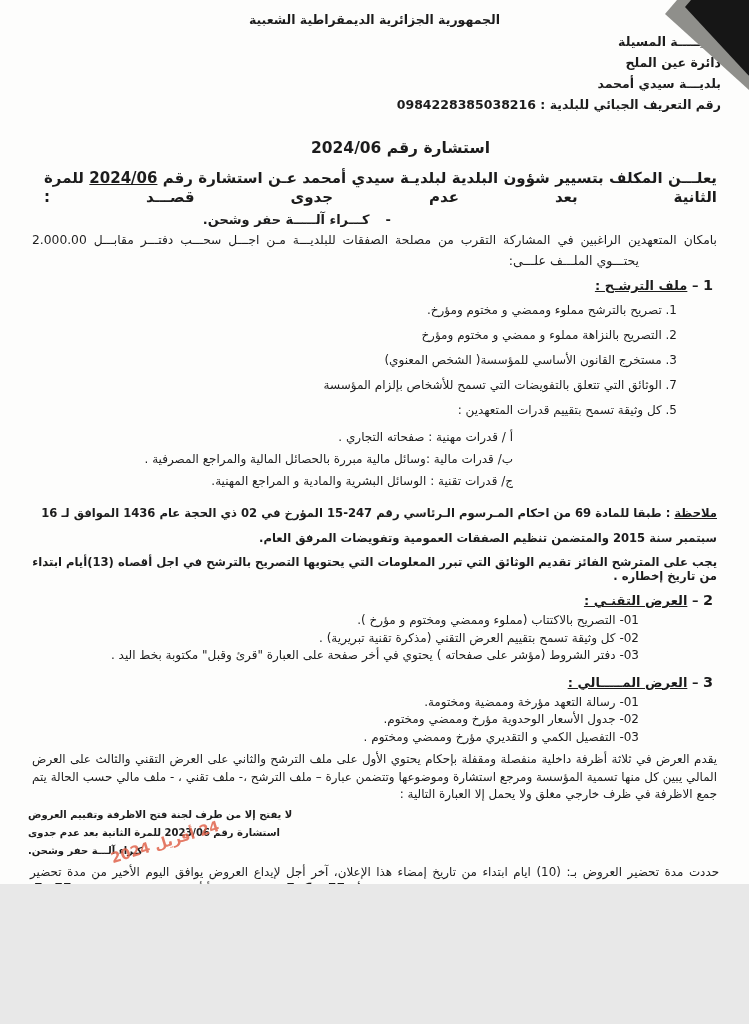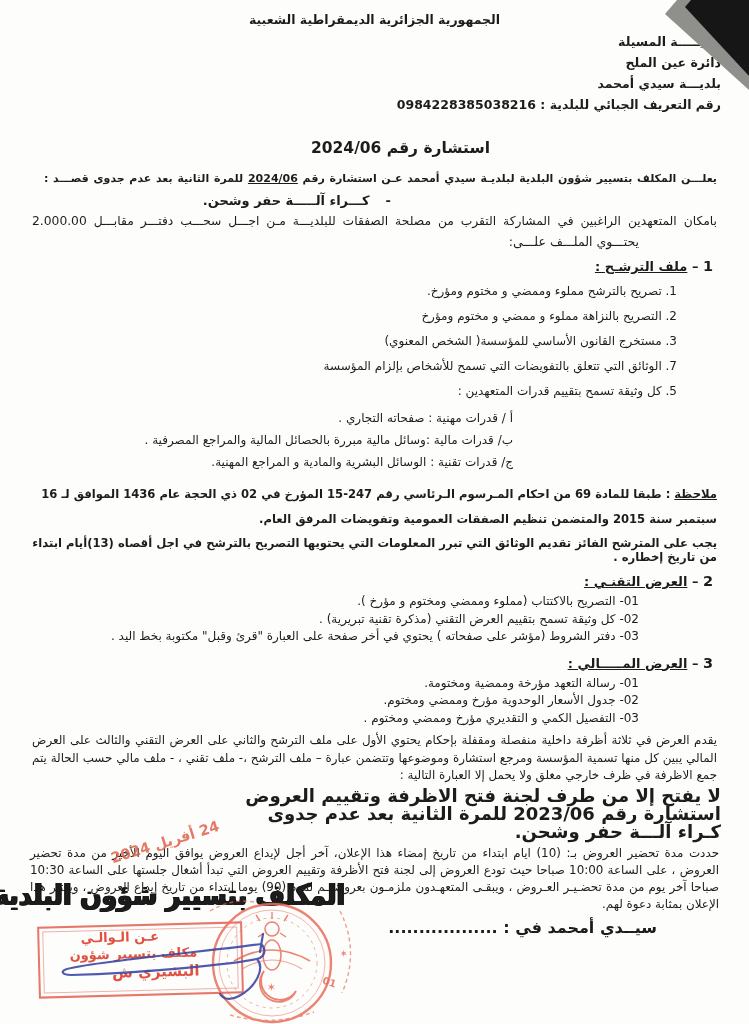--- a/index.html
+++ b/index.html
@@ -1,45 +1,45 @@
 <!DOCTYPE html>
 <html lang="ar"><head>
 <meta charset="utf-8">
 <style>
   html,body{margin:0;padding:0;background:#e8e8e8;}
   .page{
     position:relative;
-    width:749px;height:1024px;
+    width:749px;height:884px;
     background:#fdfdfc;
     font-family:"DejaVu Sans",sans-serif;
     color:#1c1c1c;
     direction:rtl;
     overflow:hidden;
     box-sizing:border-box;
     padding:12px 28px 0 28px;
   }
   .republic{text-align:center;font-weight:bold;font-size:12.5px;letter-spacing:.2px;}
   .letterhead{margin-top:4px;text-align:right;font-weight:bold;font-size:12.5px;line-height:21px;padding-left:10px;}
   .doc-title{text-align:center;font-weight:bold;font-size:15.5px;margin-top:24px;transform:translateX(26px);}
   .stretch{text-align:justify;text-align-last:justify;}
-  .announce{font-weight:bold;font-size:11px;margin:12px 4px 0 16px;line-height:19px;}
+  .announce{font-weight:bold;font-size:15px;margin:12px 4px 0 16px;line-height:19px;}
   .u{text-decoration:underline;}
   .object-line{font-weight:bold;font-size:13px;margin-top:5px;margin-right:330px;white-space:nowrap;}
   .object-line .obj{margin-right:16px;}
   .para{font-size:12.3px;margin:4px 4px 0 4px;line-height:19px;}
   .contains{font-size:12.5px;margin-top:3px;margin-right:82px;}
   .sec-head{font-weight:bold;font-size:13px;margin-top:9px;margin-right:8px;}
   .sec-head .num{font-size:14.5px;}
   .list1{margin-top:5px;margin-right:44px;font-size:12px;line-height:25px;}
   .subs{font-size:12px;line-height:22px;margin-right:208px;margin-top:3px;}
   .note{font-size:11.6px;font-weight:bold;margin:9px 4px 0 4px;line-height:25px;}
   .winner{font-size:11.6px;font-weight:bold;margin:4px 4px 0 4px;}
   .list2{margin-top:4px;margin-right:82px;font-size:12px;line-height:17.5px;}
   .envelope{font-size:11.9px;line-height:17.5px;margin:5px 4px 0 4px;text-align:justify;}
-  .sealed{text-align:right;font-weight:bold;font-size:18px;line-height:18px;margin-top:2px;}
+  .sealed{text-align:left;font-weight:bold;font-size:10px;line-height:18px;margin-top:2px;}
   .deadline{font-size:11.9px;line-height:17px;margin:4px 2px 0 2px;text-align:justify;}
   .place-line{font-weight:bold;font-size:16px;margin-top:5px;margin-right:64px;letter-spacing:.5px;}
   .date-stamp{
     position:absolute;left:70px;top:834px;width:190px;
     color:#e0644c;font-weight:bold;font-size:14.5px;
     transform:rotate(-17deg);opacity:.85;direction:rtl;text-align:center;
     letter-spacing:2px;z-index:4;
   }
   .calligraphy{
     position:absolute;right:404px;top:880px;width:300px;

